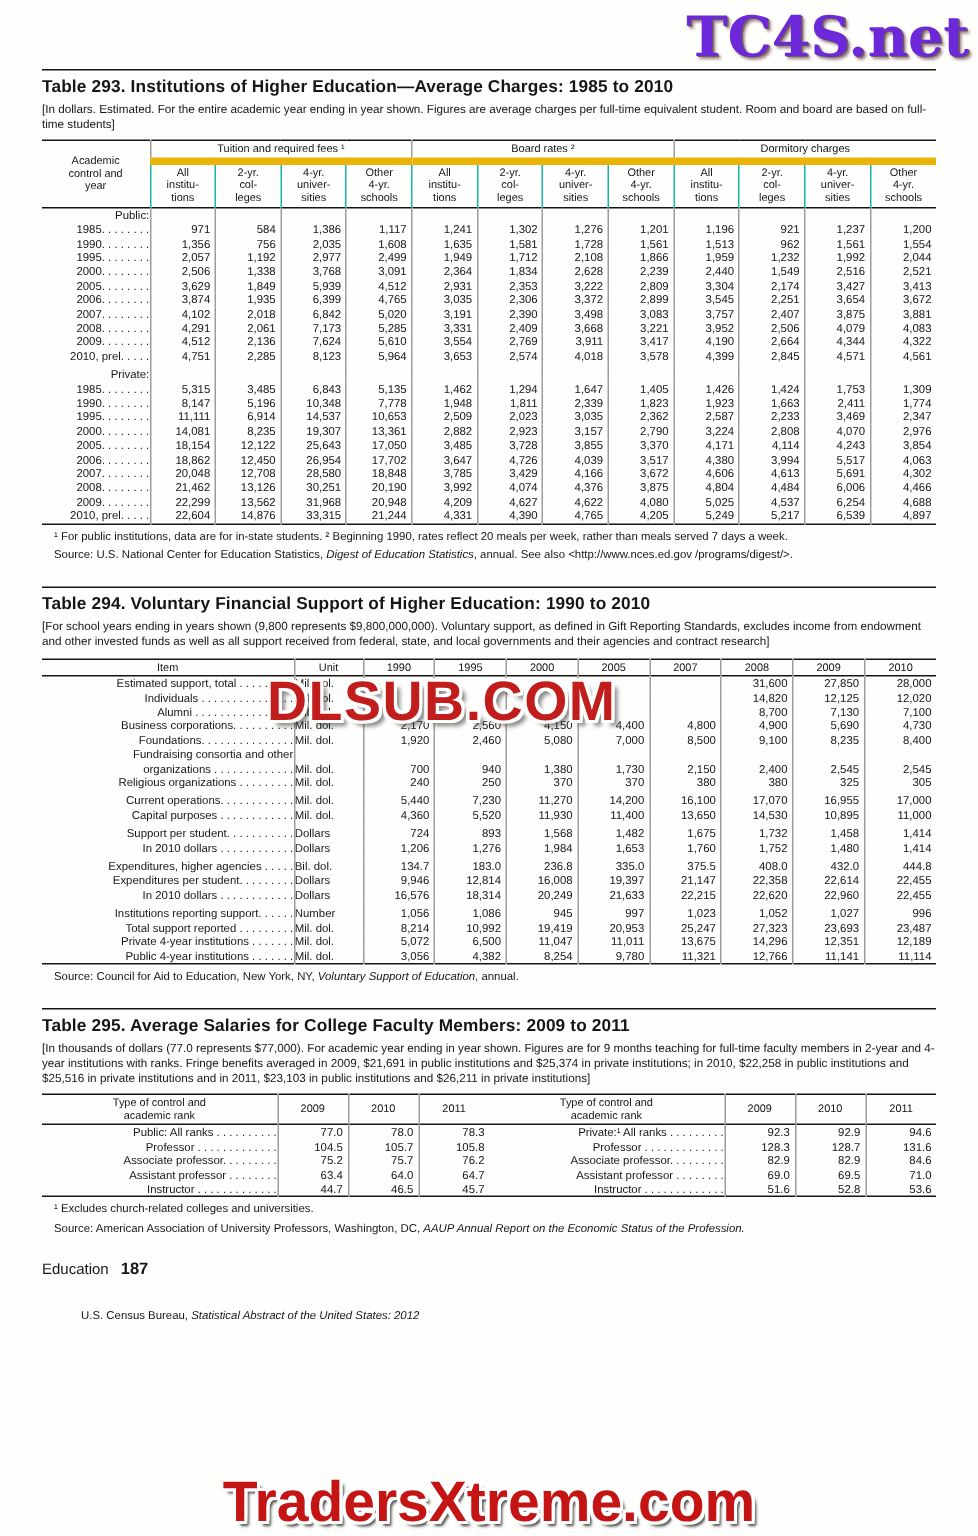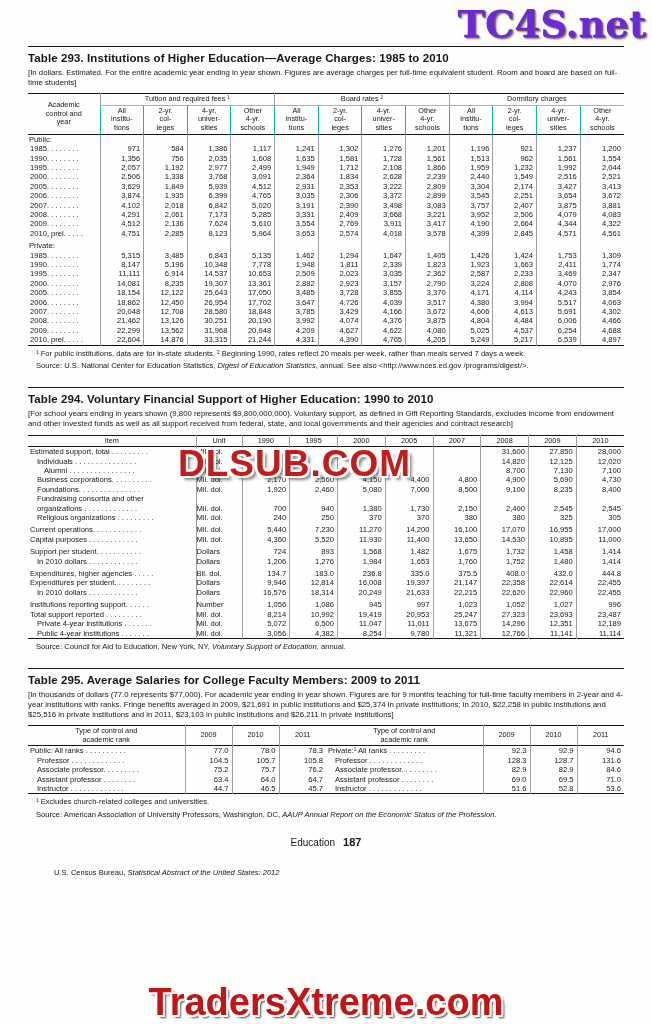--- a/index.html
+++ b/index.html
@@ -14,42 +14,42 @@
   .note{font-size:7.8px;line-height:1.3;margin:0 0 5px}
   .block{position:relative;margin-bottom:16px}
 
   table{border-collapse:collapse;width:100%;table-layout:fixed;font-size:7.6px;
         border-top:1.2px solid #141414;border-bottom:1.2px solid #141414}
   thead{border-bottom:1px solid #141414}
   th{font-weight:normal;font-size:7.3px;text-align:center;vertical-align:middle;
      padding:1px 0;white-space:pre-line;line-height:1.18}
   th+th,td+td{border-left:1px solid #9c9c9c}
   tr.sub-row th{border-left:1px solid #14b8a6}
-  th.grp{border-bottom:1px solid #eab308}
+  th.grp{border-bottom:5px solid #eab308}
   td{padding:0;line-height:9.4px;vertical-align:bottom;overflow:hidden}
-  td.stub{text-align:left;padding-left:2px;white-space:pre-line}
+  td.stub{text-align:right;padding-left:2px;white-space:pre-line}
   td.num{text-align:right;padding-right:3px}
   td.unit{}
   td.ind1{padding-left:9px}
   td.ind2{padding-left:16px}
   tr.spacer td{height:3px;line-height:3px;font-size:1px}
   tr.section td.stub{padding-left:1px}
 
   col.w-stub293{width:72px}
   col.w-item{width:168px}
   col.w-unit{width:46px}
   col.w-stub295{width:157px}
   .twin{display:flex}
   .twin table{width:298px}
 
   .footnote{font-size:7.6px;line-height:1.3;margin:3px 0 0}
   .src{text-indent:8px}
   .fn-ind{text-indent:8px}
 
-  .edu-line{text-align:center;font-size:10px;margin-top:16px}
+  .edu-line{text-align:left;font-size:10px;margin-top:16px}
   .edu-line .pageno{font-weight:bold;font-size:11px;margin-left:8px}
   .census-line{font-size:7.6px;margin-top:20px;padding-left:26px}
 
   .wm{position:absolute;pointer-events:none;font-weight:800;white-space:nowrap}
   .wm-top{top:2px;right:6px;font-family:"DejaVu Serif",serif;font-size:37px;font-weight:bold;
           color:#6d28d9;text-shadow:1px 1px 0 #6f5e5e,2px 2px 2px rgba(70,25,25,.55)}
   .wm-mid{top:56px;left:150px;font-size:37px;letter-spacing:1px;color:#c21d1d;
           text-shadow:-2px -2px 0 #fff,2px -2px 0 #fff,-2px 2px 0 #fff,2px 2px 0 #fff,
                       -2px 0 0 #fff,2px 0 0 #fff,0 -2px 0 #fff,0 2px 0 #fff,
                       4px 4px 3px rgba(40,40,40,.55)}

